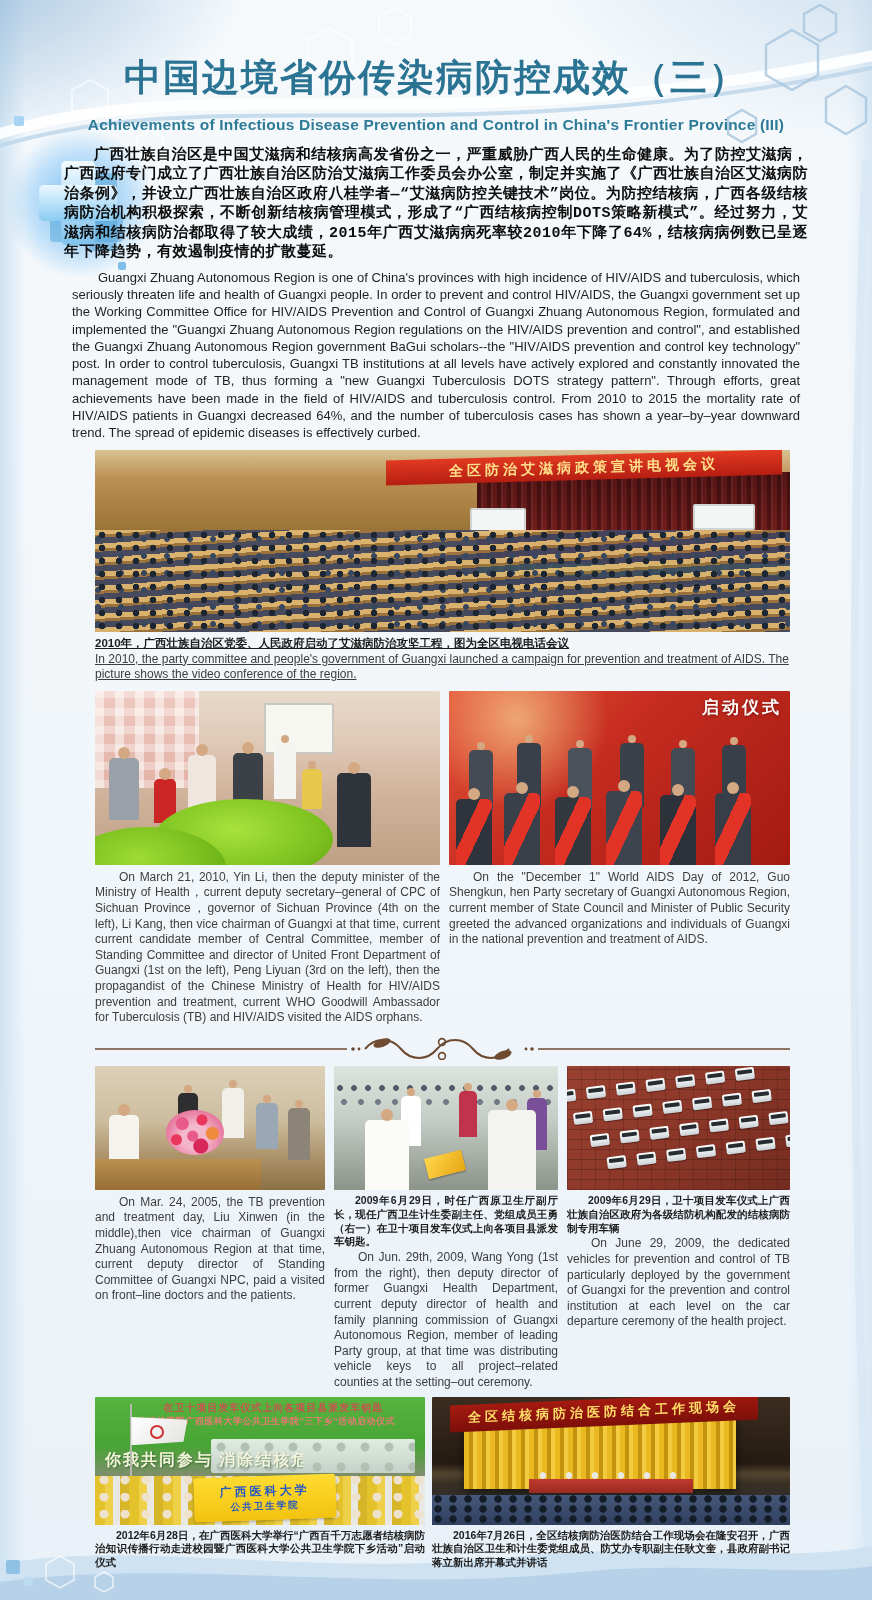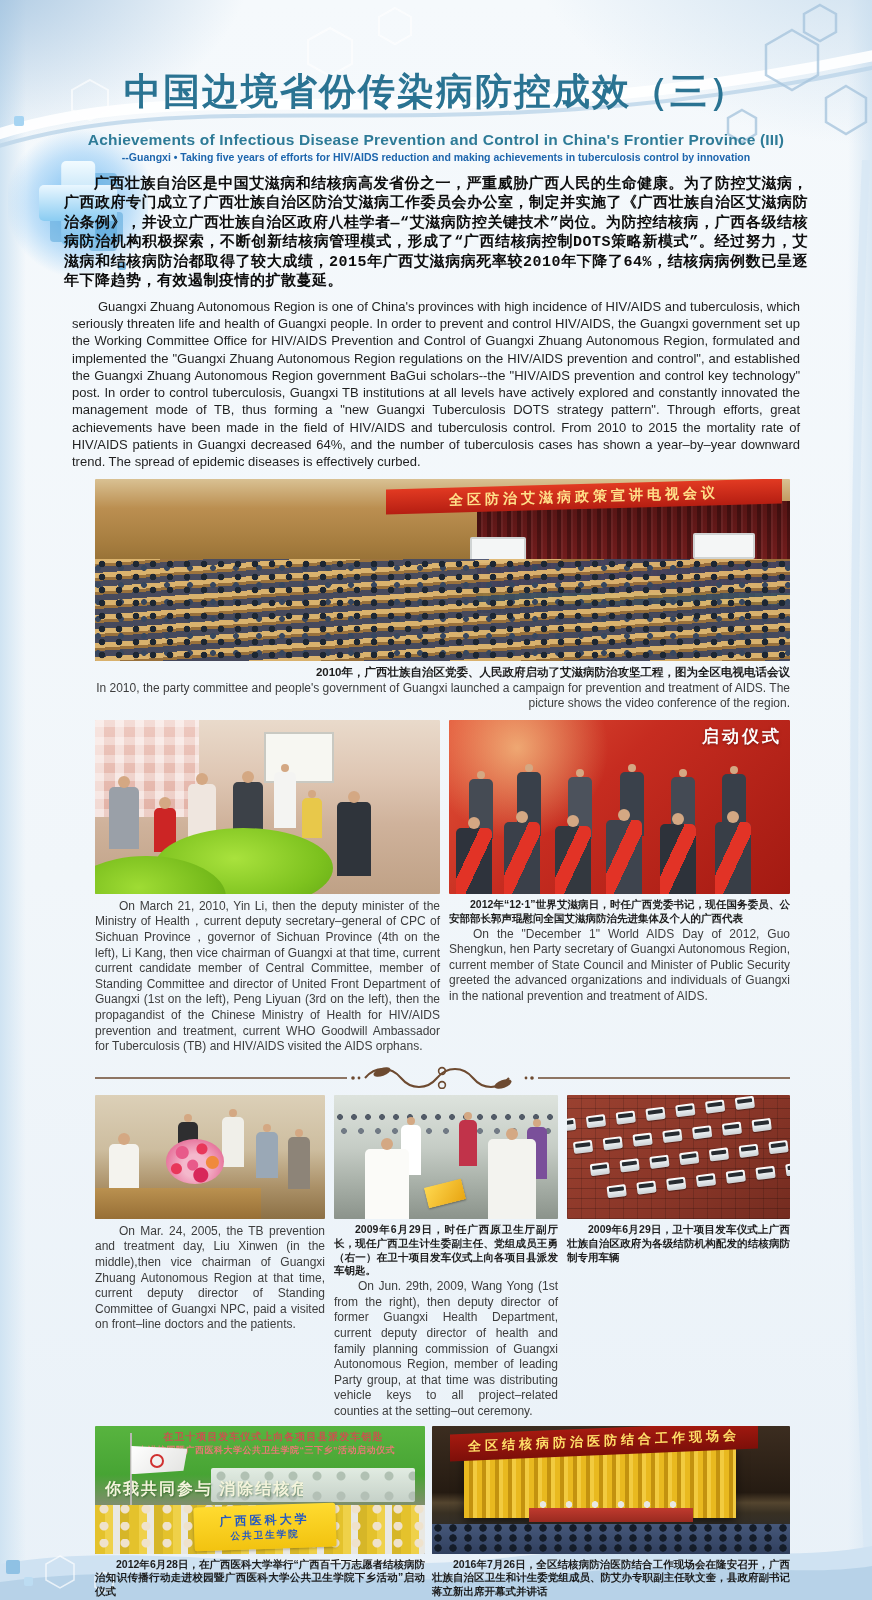--- a/index.html
+++ b/index.html
@@ -20,40 +20,40 @@
   .cross-v{position:absolute;left:50%;top:22%;transform:translateX(-50%);width:24%;height:56%;
     background:linear-gradient(180deg,#f2fbff,#7ec2ee);border-radius:5px;}
   .cross-h{position:absolute;top:50%;left:22%;transform:translateY(-50%);width:56%;height:24%;
     background:linear-gradient(180deg,#eaf7ff,#8accf2);border-radius:5px;}
   .cross-back-v{position:absolute;left:58%;top:30%;width:20%;height:52%;background:#59a7db;opacity:.55;border-radius:4px;}
   .cross-back-h{position:absolute;top:56%;left:30%;width:52%;height:20%;background:#59a7db;opacity:.55;border-radius:4px;}
   .px{position:absolute;border-radius:2px;}
 
   
   .hdr{padding-top:54px;text-align:center;}
-  .title-cn{margin:18px;font-size:37px;font-weight:bold;color:#2a7392;letter-spacing:2px;line-height:1.1;font-family:Liberation Serif, serif;}
+  .title-cn{margin:4px;font-size:37px;font-weight:bold;color:#2a7392;letter-spacing:2px;line-height:1.1;font-family:Liberation Serif, serif;}
   .title-en{margin:17px 0 0;font-size:15.5px;font-weight:bold;color:#2e7b97;letter-spacing:.2px;}
   .sub-cn{margin:12px 0 0;font-size:27px;font-weight:bold;color:#1c65ad;letter-spacing:1px;line-height:1.05;}
   .sub-en{margin:2px 0 0;font-size:10.5px;font-weight:bold;color:#1c65ad;}
 
   
   .para-cn{margin:12px 64px 0;font-size:15px;line-height:1.3;letter-spacing:.5px;font-weight:600;
     text-align:justify;text-indent:2em;color:#0d0d0d;font-family:Liberation Mono, monospace;}
   .para-en{margin:6px 72px 4px;font-size:13px;line-height:1.33;text-align:justify;text-indent:2em;color:#1f1f1f;}
 
   
   .gallery{margin:8px 0 0 95px;width:695px;}
   .block{margin:0;padding:0;}
   .photo{position:relative;overflow:hidden;border-radius:1px;}
   .row{display:flex;gap:9px;margin-top:8px;}
   .col{display:flex;flex-direction:column;}
   .cap{margin-top:4px;}
   .cap-cn{font-size:10.5px;font-weight:bold;color:#1c1c1c;line-height:1.32;text-align:justify;text-indent:2em;}
   .cap-en{font-size:12px;color:#3d3d3d;line-height:1.3;text-align:justify;text-indent:2em;margin-top:1px;}
-  .cap-center .cap-cn,.cap-center .cap-en{text-align:right;text-indent:0;}
+  .cap-center .cap-cn,.cap-center .cap-en{text-align:left;text-indent:0;text-decoration:underline;}
   .cap-center .cap-cn{font-size:11.5px;}
 
   
   .fg{position:absolute;border-radius:5px 5px 0 0;}
   .fg::before{content:"";position:absolute;left:50%;top:-11px;transform:translateX(-50%);
     width:12px;height:12px;border-radius:50%;background:#d4a883;}
   .fg-s::before{width:8px;height:8px;top:-8px;}
   .sash::after{content:"";position:absolute;inset:0;border-radius:5px 5px 0 0;
     background:linear-gradient(115deg,transparent 36%,#e23326 36%,#e23326 60%,transparent 60%);}
 
@@ -212,21 +212,20 @@
   <div class="px deco" style="left:14px;top:116px;width:10px;height:10px;background:#a6d4f2;"></div>
   <div class="px deco" style="left:118px;top:262px;width:8px;height:8px;background:#7fbde8;"></div>
   <div class="px deco" style="left:6px;bottom:26px;width:14px;height:14px;background:#8fc1e4;"></div>
   <div class="px deco" style="left:24px;bottom:14px;width:9px;height:9px;background:#bcdcf2;"></div>
 
   <div class="content">
 
     <header class="hdr">
       <h1 class="title-cn">中国边境省份传染病防控成效（三）</h1>
       <div class="title-en">Achievements of Infectious Disease Prevention and Control in China's Frontier Province (III)</div>
-      <div class="sub-en">--Guangxi • Taking five years of efforts for HIV/AIDS reduction and making achievements in tuberculosis control by innovation</div>
     </header>
 
     <p class="para-cn">广西壮族自治区是中国艾滋病和结核病高发省份之一，严重威胁广西人民的生命健康。为了防控艾滋病，广西政府专门成立了广西壮族自治区防治艾滋病工作委员会办公室，制定并实施了《广西壮族自治区艾滋病防治条例》，并设立广西壮族自治区政府八桂学者—“艾滋病防控关键技术”岗位。为防控结核病，广西各级结核病防治机构积极探索，不断创新结核病管理模式，形成了“广西结核病控制DOTS策略新模式”。经过努力，艾滋病和结核病防治都取得了较大成绩，2015年广西艾滋病病死率较2010年下降了64%，结核病病例数已呈逐年下降趋势，有效遏制疫情的扩散蔓延。</p>
     <p class="para-en">Guangxi Zhuang Autonomous Region is one of China's provinces with high incidence of HIV/AIDS and tuberculosis, which seriously threaten life and health of Guangxi people. In order to prevent and control HIV/AIDS, the Guangxi government set up the Working Committee Office for HIV/AIDS Prevention and Control of Guangxi Zhuang Autonomous Region, formulated and implemented the "Guangxi Zhuang Autonomous Region regulations on the HIV/AIDS prevention and control", and established the Guangxi Zhuang Autonomous Region government BaGui scholars--the "HIV/AIDS prevention and control key technology" post. In order to control tuberculosis, Guangxi TB institutions at all levels have actively explored and constantly innovated the management mode of TB, thus forming a "new Guangxi Tuberculosis DOTS strategy pattern". Through efforts, great achievements have been made in the field of HIV/AIDS and tuberculosis control. From 2010 to 2015 the mortality rate of HIV/AIDS patients in Guangxi decreased 64%, and the number of tuberculosis cases has shown a year–by–year downward trend. The spread of epidemic diseases is effectively curbed.</p>
 
     <div class="gallery">
 
       <figure class="block">
         <div class="photo ph-conference">
           <div class="conf-stage"></div>
@@ -271,21 +270,20 @@
             <span class="fg fg-s" style="left:65%;top:33%;width:24px;height:62px;background:#444a54;"></span>
             <span class="fg fg-s" style="left:80%;top:31%;width:24px;height:64px;background:#383f49;"></span>
             <span class="fg sash" style="left:2%;bottom:0;width:36px;height:66px;background:#2e333c;"></span>
             <span class="fg sash" style="left:16%;bottom:0;width:36px;height:72px;background:#3a404a;"></span>
             <span class="fg sash" style="left:31%;bottom:0;width:36px;height:68px;background:#33383f;"></span>
             <span class="fg sash" style="left:46%;bottom:0;width:36px;height:74px;background:#3e444e;"></span>
             <span class="fg sash" style="left:62%;bottom:0;width:36px;height:70px;background:#2d323a;"></span>
             <span class="fg sash" style="left:78%;bottom:0;width:36px;height:72px;background:#383e47;"></span>
           </div>
           <figcaption class="cap">
-            <div class="cap-cn">2012年“12·1”世界艾滋病日，时任广西党委书记，现任国务委员、公安部部长郭声琨慰问全国艾滋病防治先进集体及个人的广西代表</div>
             <div class="cap-en">On the "December 1" World AIDS Day of 2012, Guo Shengkun, hen Party secretary of Guangxi Autonomous Region, current member of State Council and Minister of Public Security greeted the advanced organizations and individuals of Guangxi in the national prevention and treatment of AIDS.</div>
           </figcaption>
         </div>
       </div>
 
       <svg class="flourish" width="695" height="24" viewBox="0 0 695 24">
         <line x1="0" y1="13" x2="252" y2="13" stroke="#6d4a30" stroke-width="1.6"></line>
         <line x1="443" y1="13" x2="695" y2="13" stroke="#6d4a30" stroke-width="1.6"></line>
         <circle cx="258" cy="13" r="1.8" fill="#6d4a30"></circle>
           <circle cx="264" cy="13" r="1.4" fill="#6d4a30"></circle>
@@ -363,20 +361,21 @@
                   <span class="van"></span>
                   <span class="van"></span>
                   <span class="van"></span>
                   <span class="van"></span>
                   <span class="van"></span>
                 </div>
             </div>
           </div>
           <figcaption class="cap">
             <div class="cap-cn">2009年6月29日，卫十项目发车仪式上广西壮族自治区政府为各级结防机构配发的结核病防制专用车辆</div>
+            <div class="cap-en">On June 29, 2009, the dedicated vehicles for prevention and control of TB particularly deployed by the government of Guangxi for the prevention and control institution at each level on the car departure ceremony of the health project.</div>
           </figcaption>
         </div>
       </div>
 
       <div class="row" style="margin-top:6px;gap:7px;">
         <div class="col" style="width:330px;">
           <div class="photo ph-campus" style="width:330px;">
             <div class="cam-line1">在卫十项目发车仪式上向各项目县派发车钥匙</div>
             <div class="cam-line2">走进校园暨广西医科大学公共卫生学院“三下乡”活动启动仪式</div>
             <div class="cam-collage"></div>

